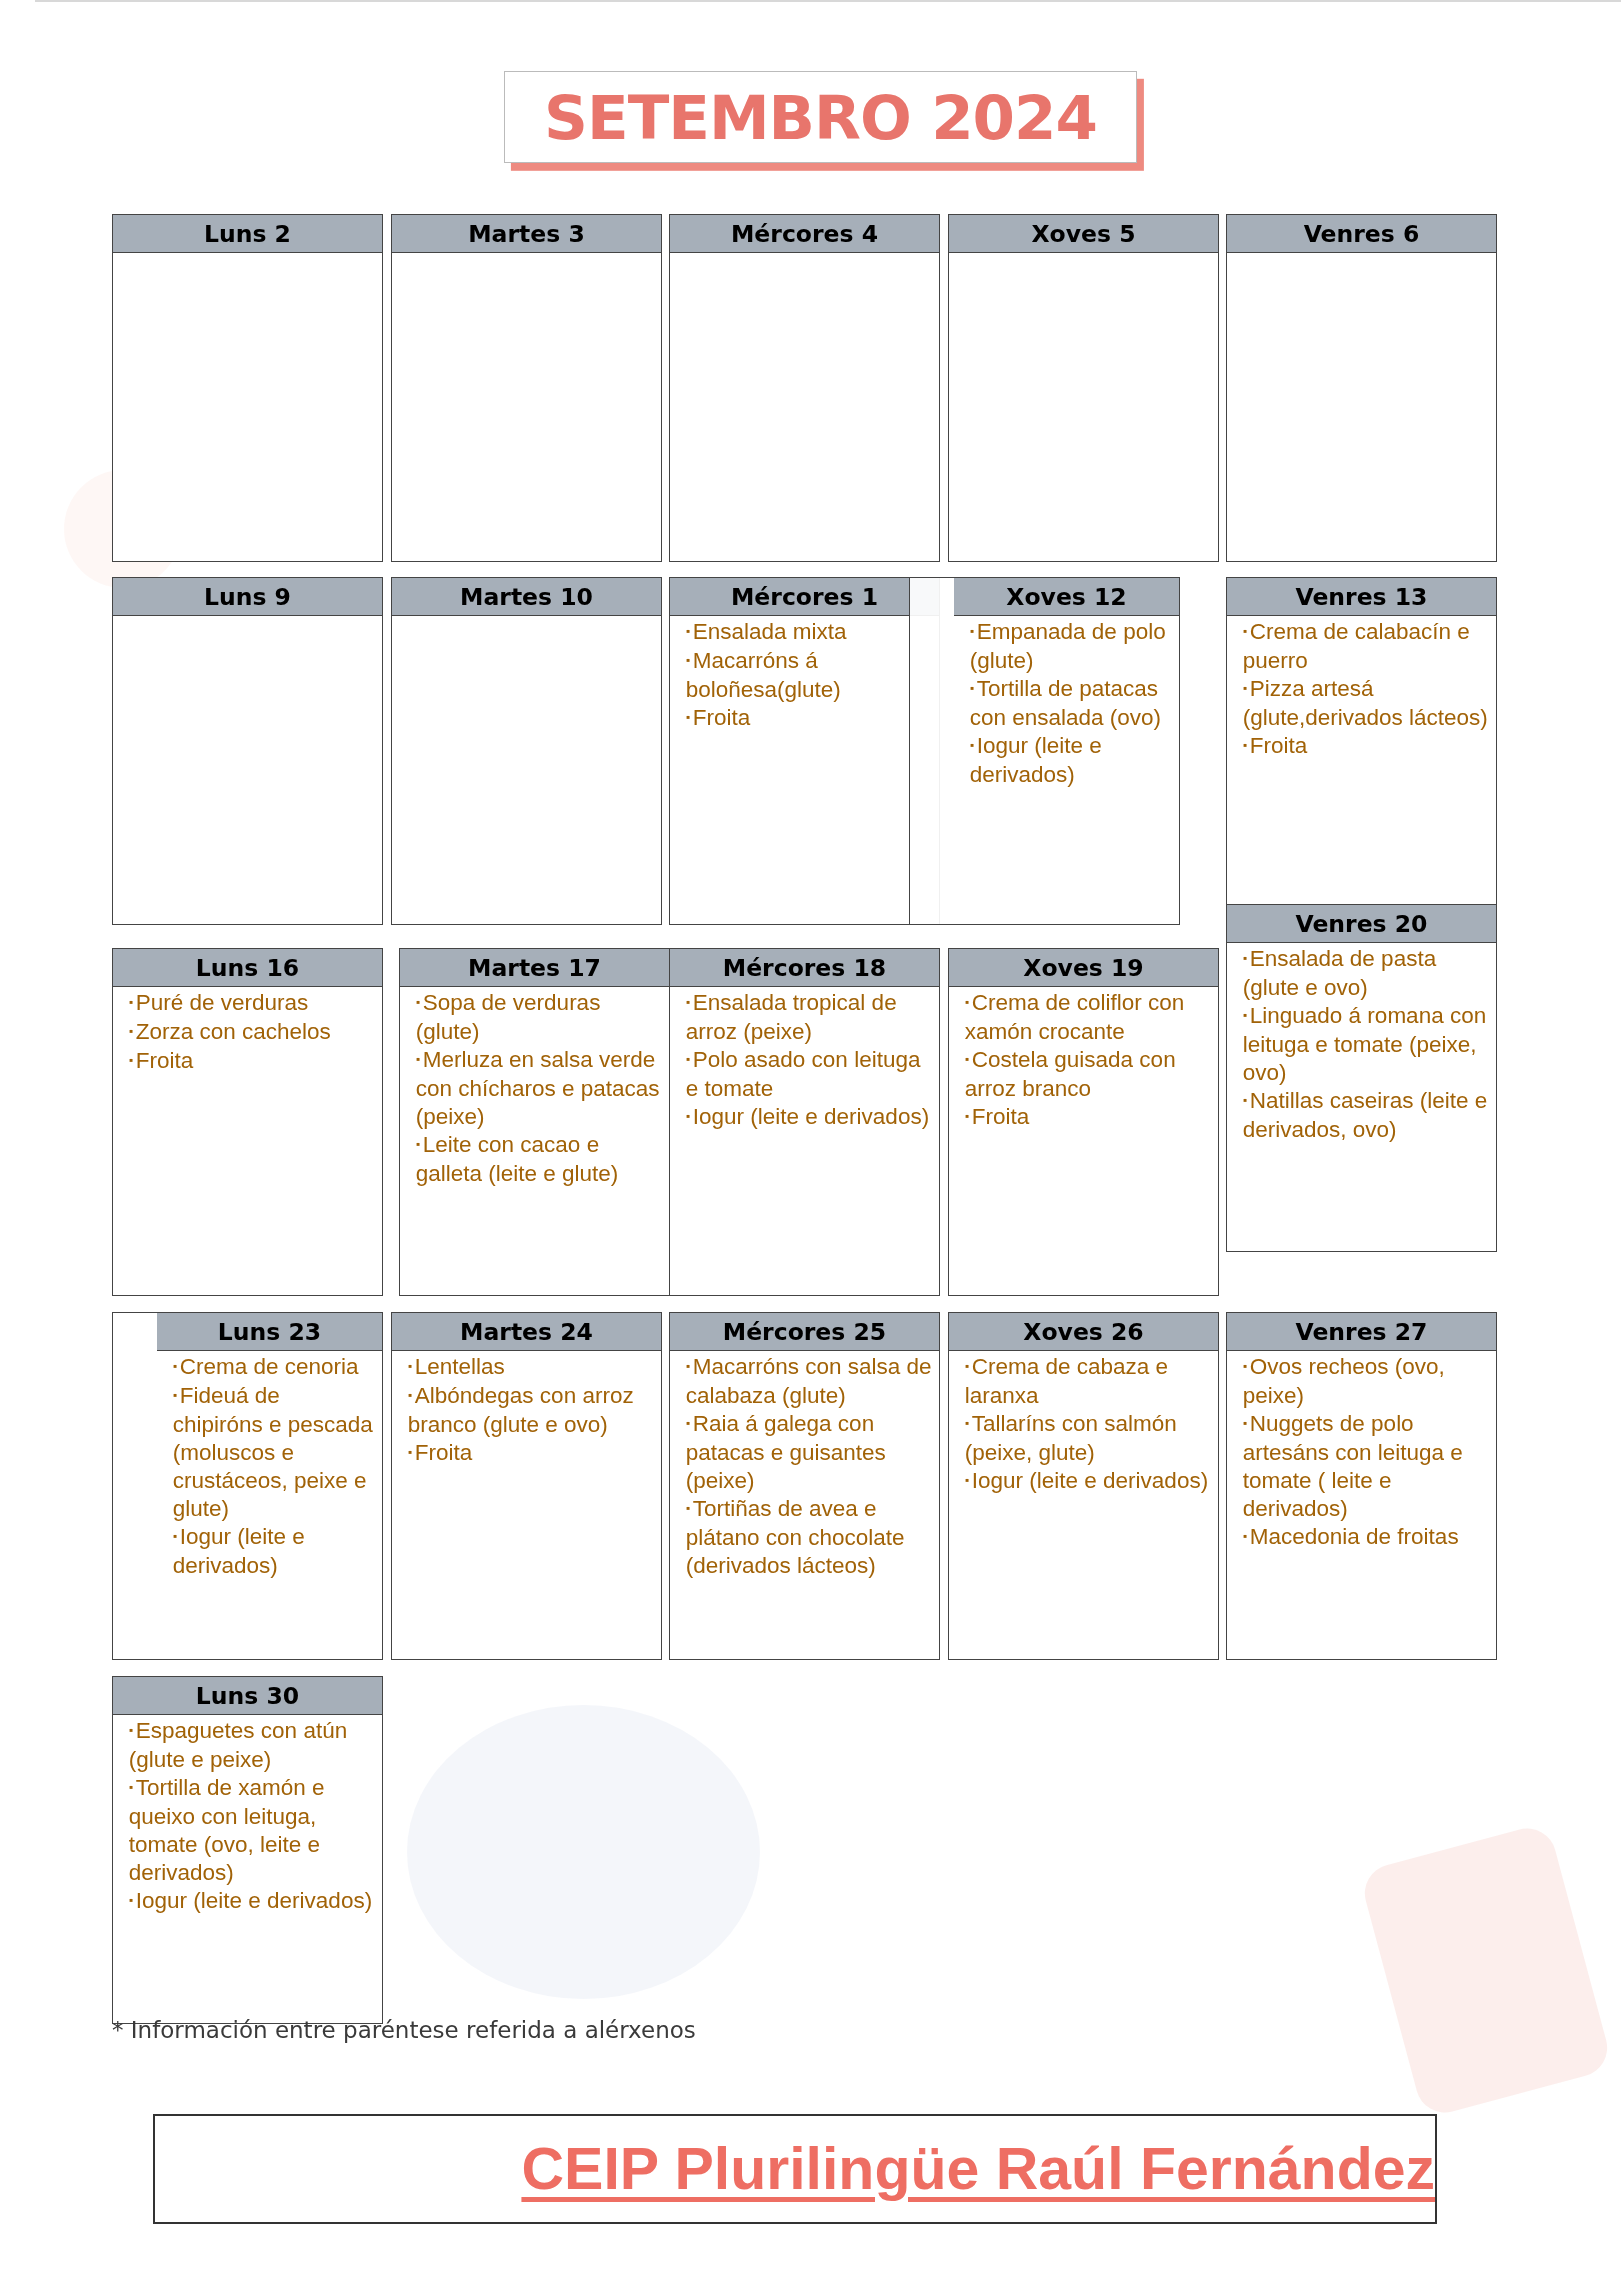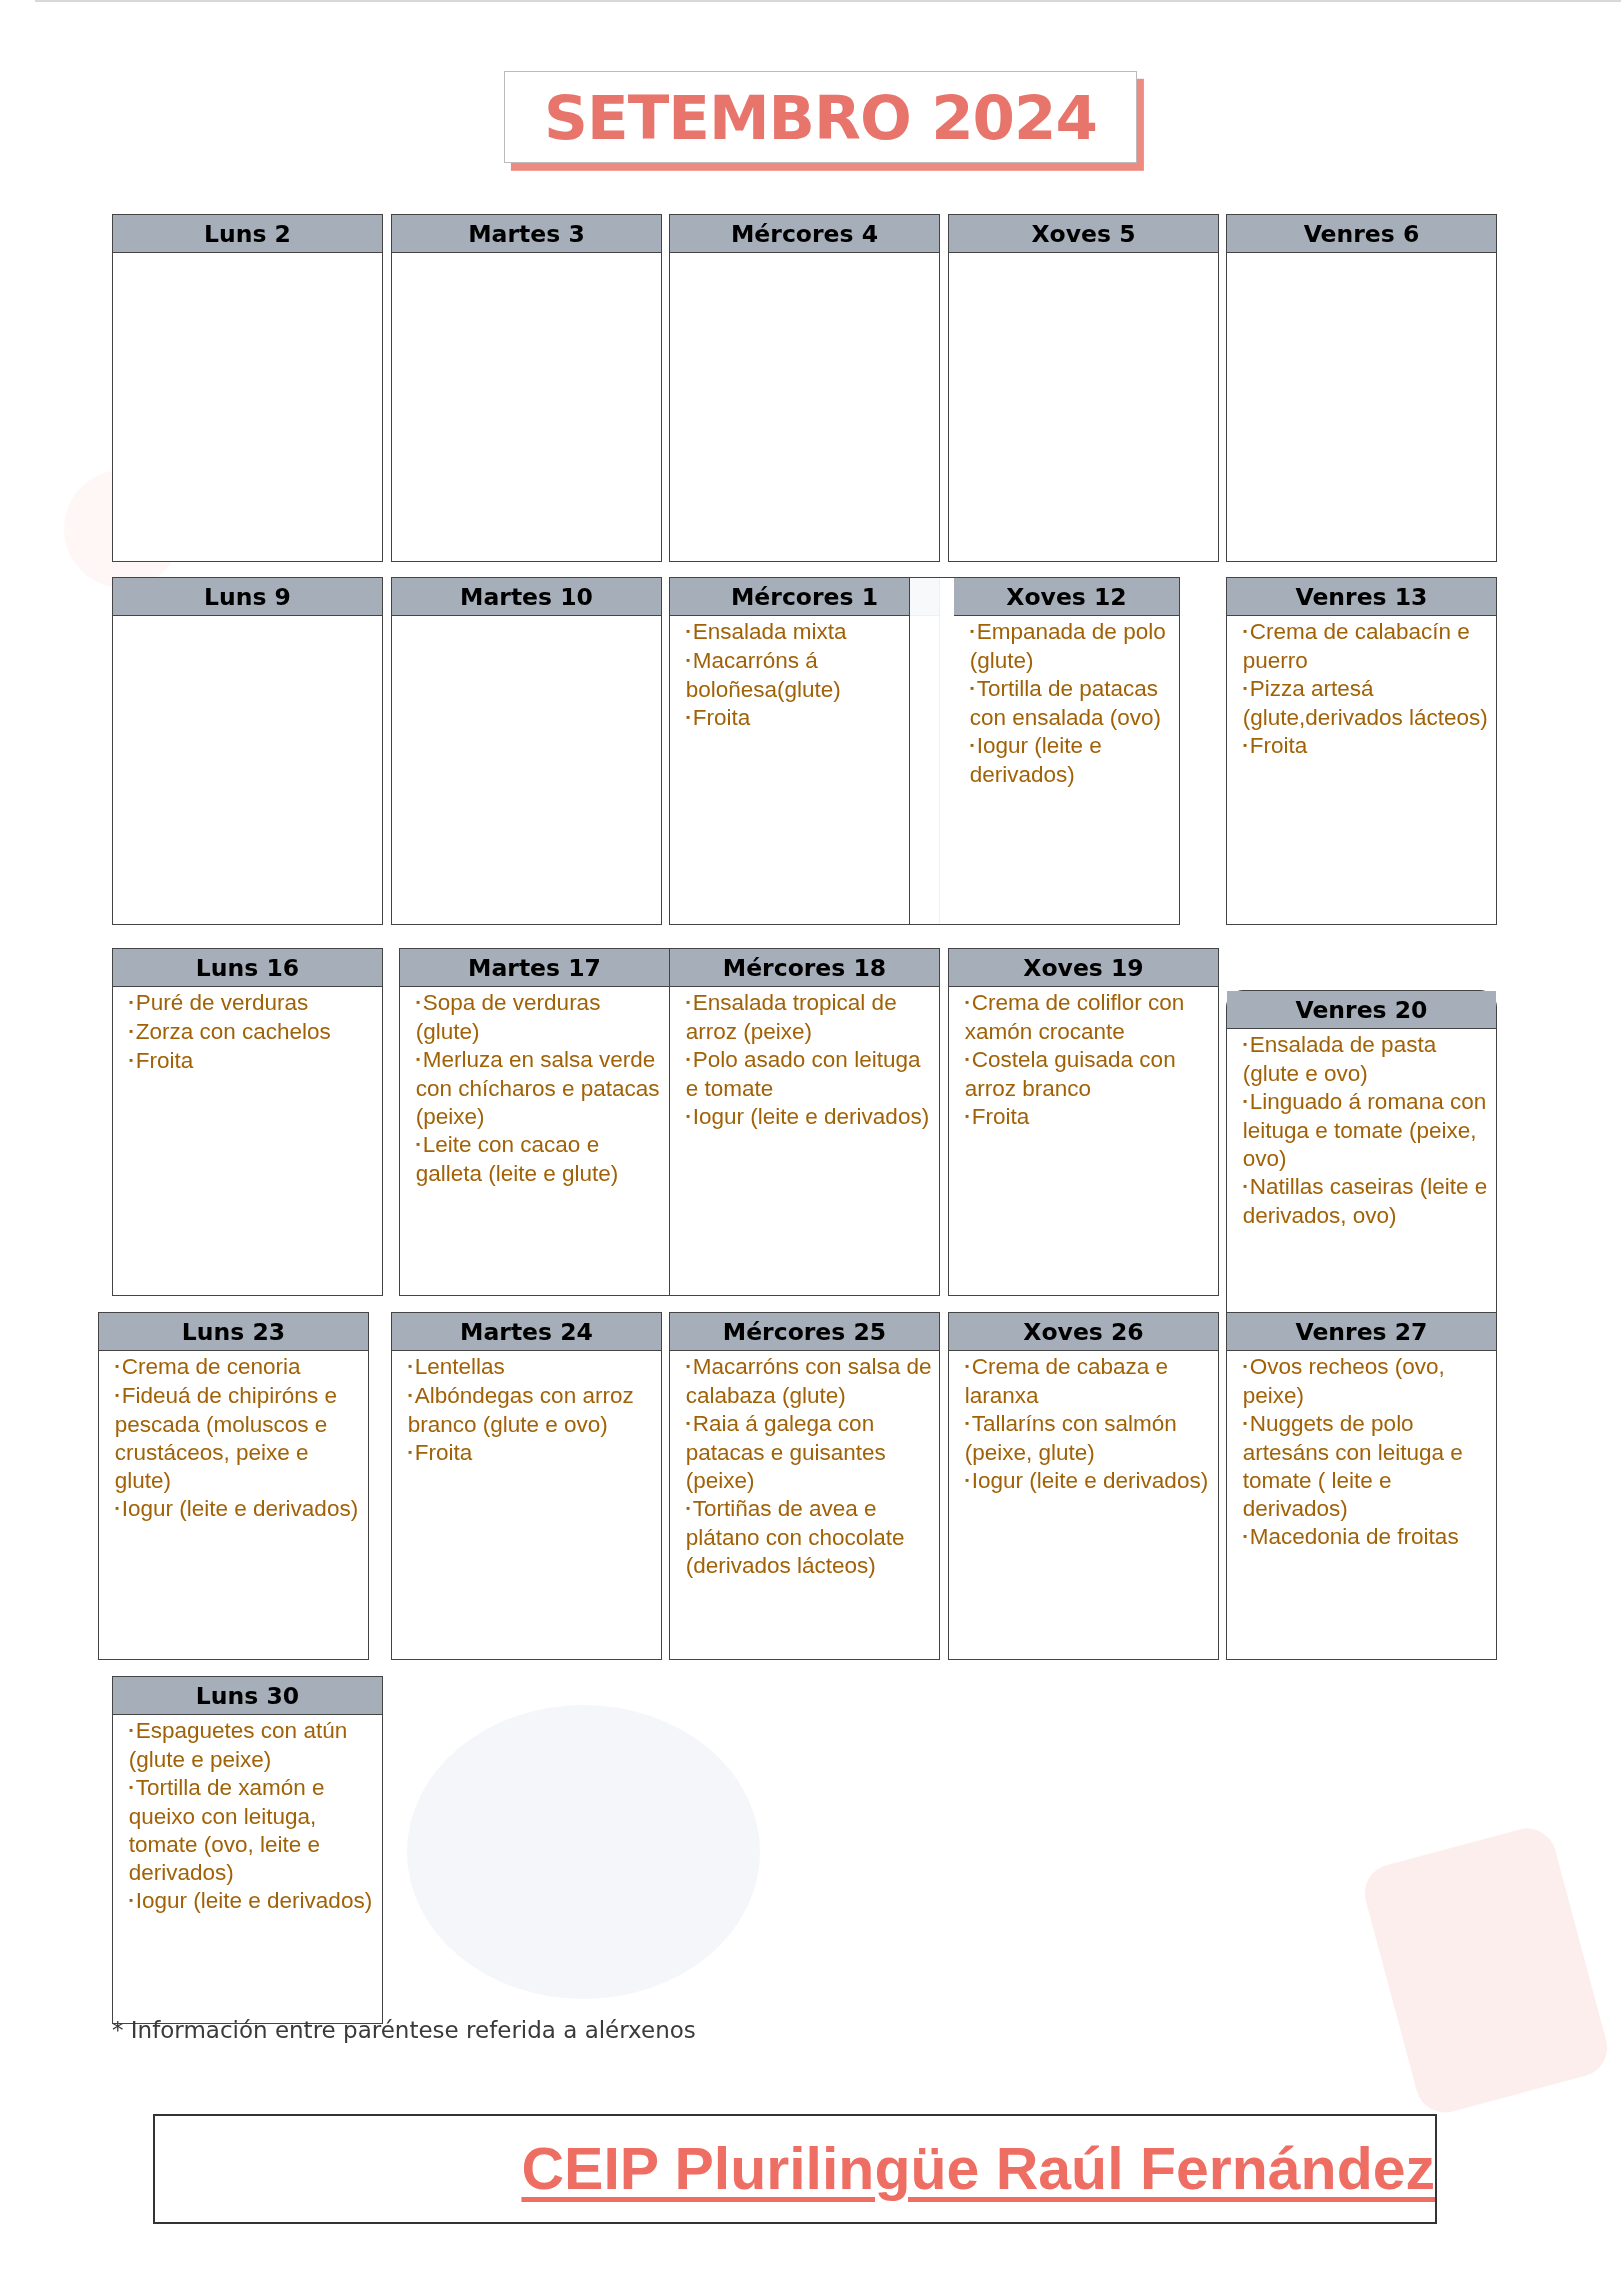--- a/index.html
+++ b/index.html
@@ -143,29 +143,29 @@
         </div>
       </div>
       <div class="cell" style="left: 913px; top: 948px;">
         <div class="cell-header">Xoves 19</div>
         <div class="cell-body">
           <span class="dish"><span class="bullet">▪</span><span>Crema de coliflor con xamón crocante</span></span>
           <span class="dish"><span class="bullet">▪</span><span>Costela guisada con arroz branco</span></span>
           <span class="dish"><span class="bullet">▪</span><span>Froita</span></span>
         </div>
       </div>
-      <div class="cell" style="left: 1191px; top: 990px; border-radius: 17px;">
+      <div class="cell" style="left: 1191px; top: 904px;">
         <div class="cell-header">Venres 20</div>
         <div class="cell-body">
           <span class="dish"><span class="bullet">▪</span><span>Ensalada de pasta (glute e ovo)</span></span>
           <span class="dish"><span class="bullet">▪</span><span>Linguado á romana con leituga e tomate (peixe, ovo)</span></span>
           <span class="dish"><span class="bullet">▪</span><span>Natillas caseiras (leite e derivados, ovo)</span></span>
         </div>
       </div>
-      <div class="cell" style="left: 63px; top: 1312px;">
+      <div class="cell" style="left: 77px; top: 1312px; padding-left: 44px;">
         <div class="cell-header">Luns 23</div>
         <div class="cell-body">
           <span class="dish"><span class="bullet">▪</span><span>Crema de cenoria</span></span>
           <span class="dish"><span class="bullet">▪</span><span>Fideuá de chipiróns e pescada (moluscos e crustáceos, peixe e glute)</span></span>
           <span class="dish"><span class="bullet">▪</span><span>Iogur (leite e derivados)</span></span>
         </div>
       </div>
       <div class="cell" style="left: 356px; top: 1312px;">
         <div class="cell-header">Martes 24</div>
         <div class="cell-body">

